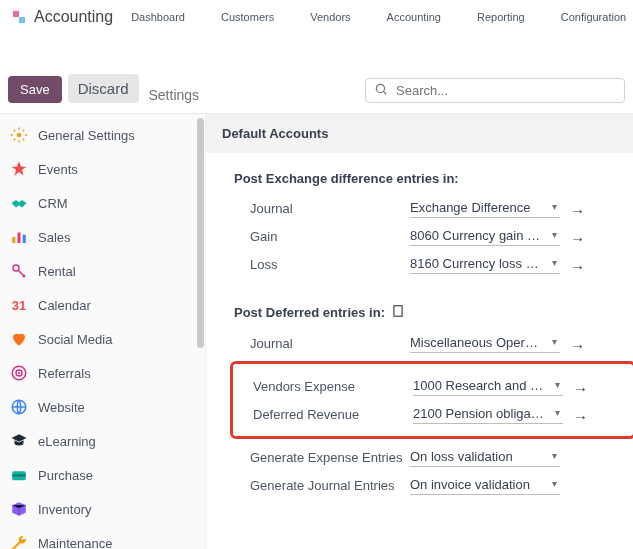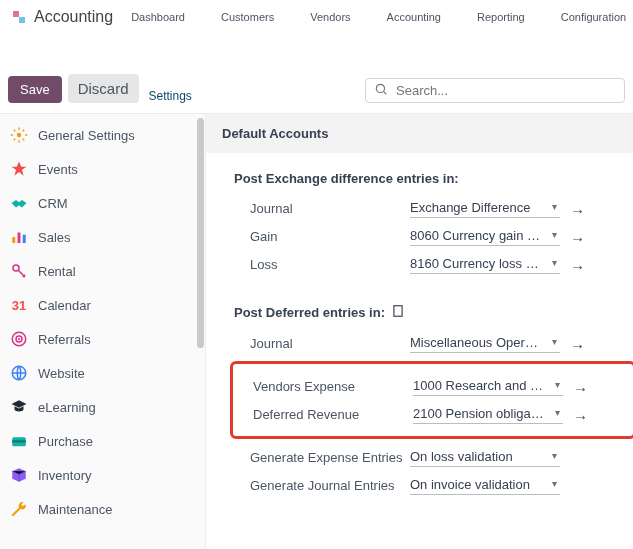--- a/index.html
+++ b/index.html
@@ -20,21 +20,21 @@
   .topbar{display:flex;align-items:center;gap:18px;padding:8px 10px 6px 10px;}
   .app-title{display:flex;align-items:center;gap:6px;font-size:16px;color:#444;}
   .app-icon{width:18px;height:18px;}
   .topmenu{display:flex;gap:36px;color:#4b5563;font-size:11px;}
   .topmenu span{cursor:pointer;}
 
   
   .subbar{display:flex;align-items:flex-end;padding:6px 8px 10px 8px;gap:6px;}
   .btn-save{background:var(--purple);color:#fff;border:none;padding:6px 12px;border-radius:4px;font-size:13px;cursor:pointer;}
   .btn-discard{background:#e6e6e6;color:#4b5563;border:none;padding:6px 10px;border-radius:4px;font-size:15px;cursor:pointer;}
-  .page-title{font-size:12px;color:#0c4a6e;margin-left:4px;}
+  .page-title{font-size:14px;color:#737373;margin-left:4px;}
   .searchwrap{margin-left:auto;display:flex;align-items:center;border:1px solid var(--border);border-radius:4px;padding:3px 8px;min-width:250px;flex:1;max-width:260px;margin-top:40px;}
   .searchwrap svg{width:14px;height:14px;color:#6b7280;margin-right:6px;flex:0 0 auto;}
   .searchwrap input{border:none;outline:none;font-size:13px;flex:1;color:#6b7280;}
 
   
   .main{display:flex;height:calc(549px - 80px);border-top:1px solid #eceaea;}
 
   
   .sidebar{width:206px;background:#fafafa;border-right:1px solid #eee;overflow:hidden;position:relative;}
   .sb-list{list-style:none;margin:0;padding:4px 0;}
@@ -143,20 +143,28 @@
           </span>
         <span>Rental</span>
       </li>
       <li class="sb-item">
         <span class="ic" style="color:#f04e4e;font-weight:700;font-size:13px;">31</span>
         <span>Calendar</span>
       </li>
       <li class="sb-item">
         <span class="ic">
             <svg viewBox="0 0 24 24">
+              <path fill="#f97316" d="M12 21s-8-6-8-12a5 5 0 0 1 8-3 5 5 0 0 1 8 3c0 6-8 12-8 12z"></path>
+            </svg>
+          </span>
+        <span>Social Media</span>
+      </li>
+      <li class="sb-item">
+        <span class="ic">
+            <svg viewBox="0 0 24 24">
               <circle cx="12" cy="12" r="9" fill="none" stroke="#d63384" stroke-width="2"></circle>
               <circle cx="12" cy="12" r="4" fill="none" stroke="#d63384" stroke-width="2"></circle>
               <circle cx="12" cy="12" r="1.5" fill="#d63384"></circle>
             </svg>
           </span>
         <span>Referrals</span>
       </li>
       <li class="sb-item">
         <span class="ic">
             <svg viewBox="0 0 24 24">

